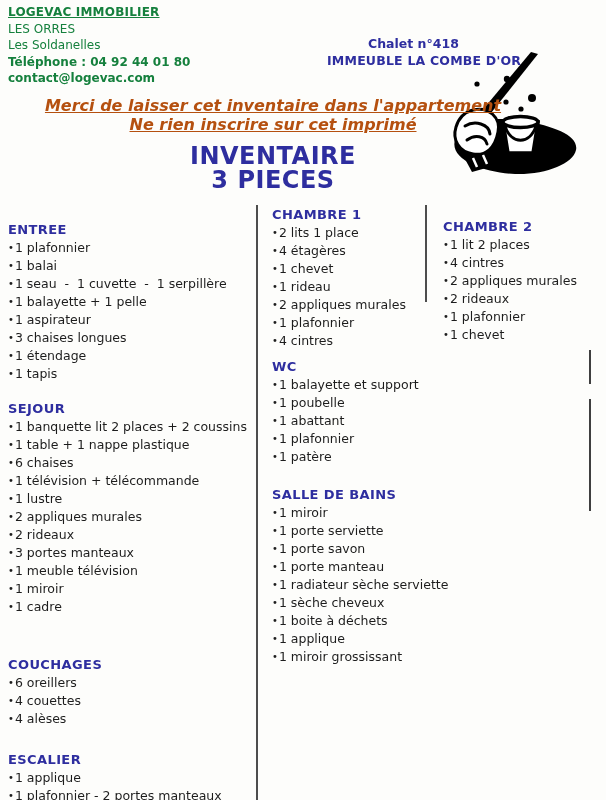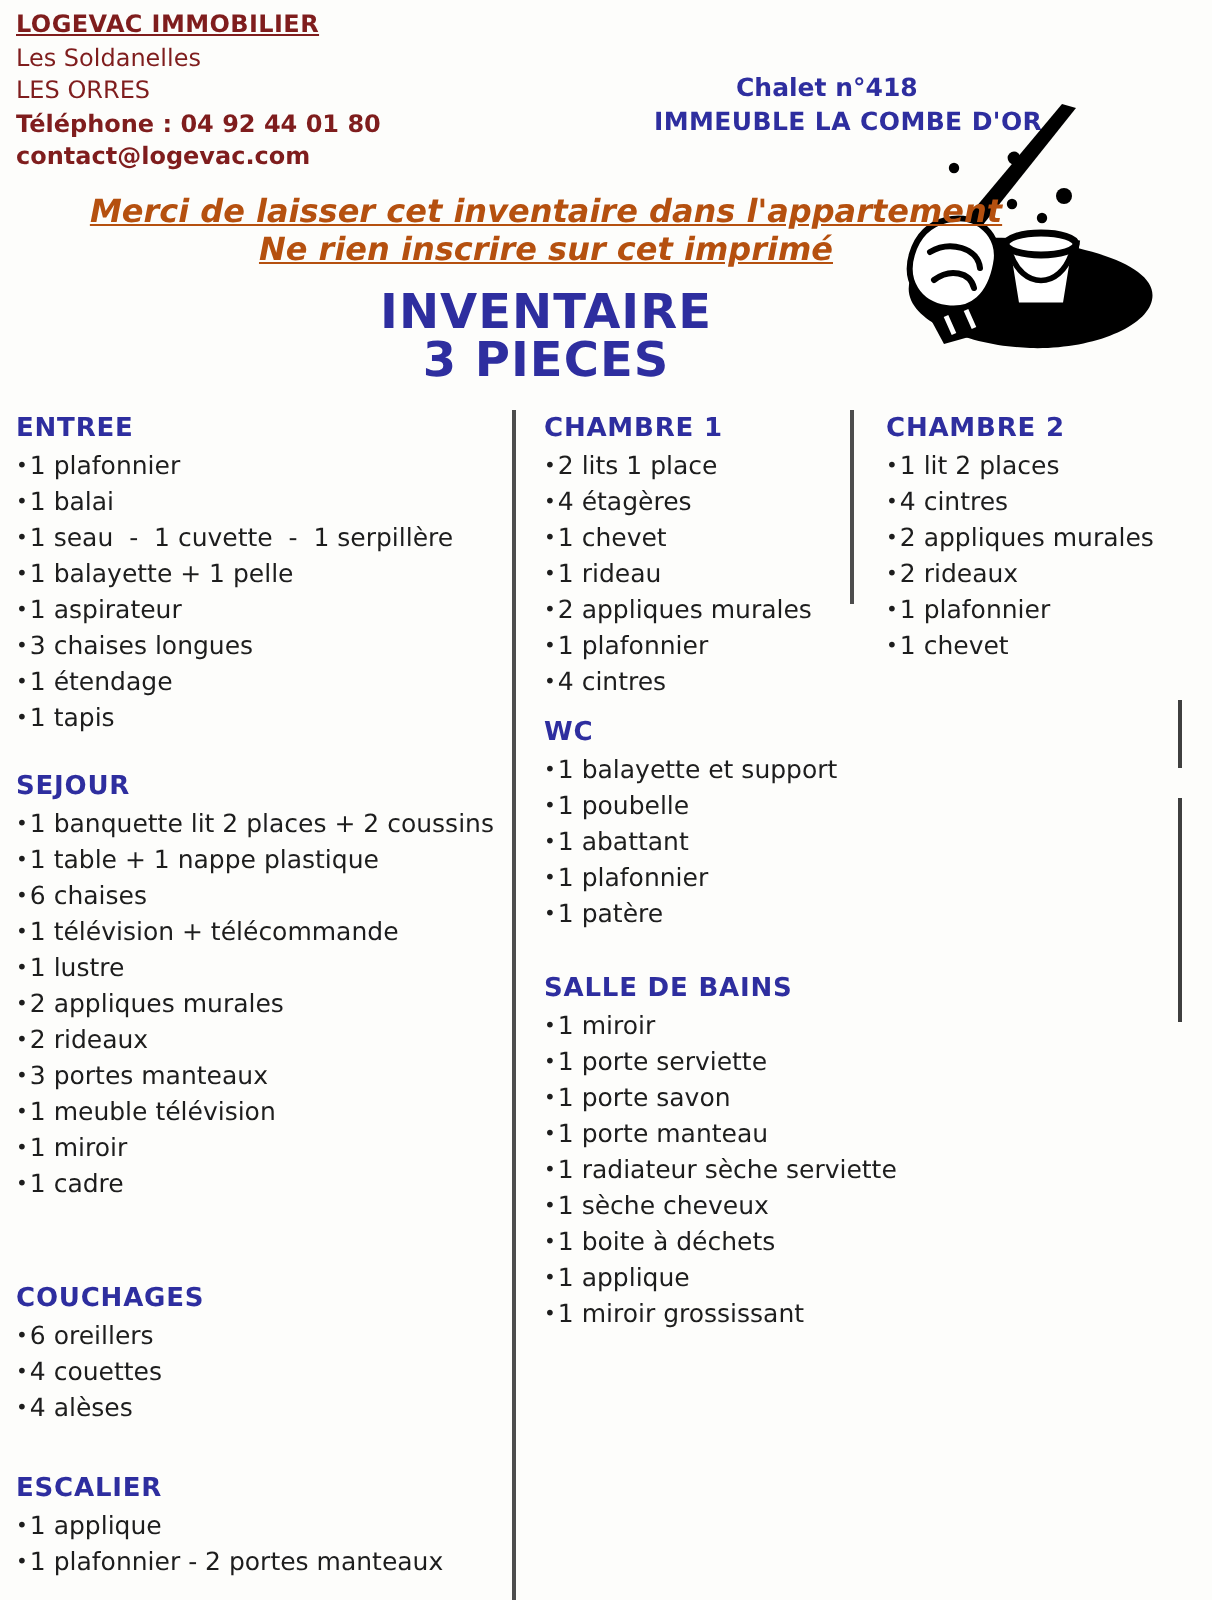--- a/index.html
+++ b/index.html
@@ -4,21 +4,21 @@
 <style>
   html,body { margin:0; padding:0; }
   body {
     width:606px; height:800px; position:relative; overflow:hidden;
     background:#fdfdfb;
     font-family:"DejaVu Sans", sans-serif;
   }
   .page { position:absolute; inset:0; }
 
   
-  .agency { position:absolute; left:8px; top:4px; color:#7f1d1d; font-size:12px; line-height:16.5px; }
+  .agency { position:absolute; left:8px; top:4px; color:#15803d; font-size:12px; line-height:16.5px; }
   .agency-name { font-weight:bold; text-decoration:underline; letter-spacing:.2px; }
   .agency-line { font-weight:normal; }
   .agency-bold { font-weight:bold; }
 
   .building { position:absolute; left:327px; top:6px; color:#2e2e9f; font-size:12.5px; font-weight:bold; letter-spacing:.2px;margin-top:47px; }
   .unit     { position:absolute; left:368px; top:36px; color:#2e2e9f; font-size:12.5px; font-weight:bold;text-align:center; }
 
   .notice { position:absolute; left:0; top:96px; width:546px; text-align:center;
             color:#b5500f; font-size:16px; font-weight:bold; font-style:italic; line-height:19px; }
   .notice div { text-decoration:underline; }
@@ -46,22 +46,22 @@
   .vline-3 { left:589px; top:350px; height:34px; background:#3f3f3f; }
   .vline-4 { left:589px; top:399px; height:112px; background:#3f3f3f; }
 </style>
 </head>
 <body>
 
 <div class="page">
 
   <div class="agency">
     <div class="agency-name">LOGEVAC IMMOBILIER</div>
+    <div class="agency-line">LES ORRES</div>
     <div class="agency-line">Les Soldanelles</div>
-    <div class="agency-line">LES ORRES</div>
     <div class="agency-bold">Téléphone : 04 92 44 01 80</div>
     <div class="agency-bold">contact@logevac.com</div>
   </div>
 
   <div class="building">IMMEUBLE LA COMBE D'OR</div>
   <div class="unit">Chalet n°418</div>
 
   <svg class="clipart" viewBox="0 0 150 132" aria-hidden="true">
 
     <path d="M16,88 C20,70 52,63 84,69 C116,74 140,84 137,98 C134,112 106,123 76,122 C46,121 10,108 16,88 Z" fill="#000"></path>
@@ -91,21 +91,21 @@
     <div>Ne rien inscrire sur cet imprimé</div>
   </div>
 
   <div class="doc-title">
     <div>INVENTAIRE</div>
     <div>3 PIECES</div>
   </div>
 
   <div id="columns">
       <div class="col col-0">
-        <div class="section" style="margin-top: 0px;">
+        <div class="section" style="margin-top: 15px;">
           <div class="section-title">ENTREE</div>
           <div class="item"><span class="bullet">•</span><span>1 plafonnier</span></div>
           <div class="item"><span class="bullet">•</span><span>1 balai</span></div>
           <div class="item"><span class="bullet">•</span><span>1 seau  -  1 cuvette  -  1 serpillère</span></div>
           <div class="item"><span class="bullet">•</span><span>1 balayette + 1 pelle</span></div>
           <div class="item"><span class="bullet">•</span><span>1 aspirateur</span></div>
           <div class="item"><span class="bullet">•</span><span>3 chaises longues</span></div>
           <div class="item"><span class="bullet">•</span><span>1 étendage</span></div>
           <div class="item"><span class="bullet">•</span><span>1 tapis</span></div>
         </div>
@@ -161,21 +161,21 @@
           <div class="item"><span class="bullet">•</span><span>1 porte savon</span></div>
           <div class="item"><span class="bullet">•</span><span>1 porte manteau</span></div>
           <div class="item"><span class="bullet">•</span><span>1 radiateur sèche serviette</span></div>
           <div class="item"><span class="bullet">•</span><span>1 sèche cheveux</span></div>
           <div class="item"><span class="bullet">•</span><span>1 boite à déchets</span></div>
           <div class="item"><span class="bullet">•</span><span>1 applique</span></div>
           <div class="item"><span class="bullet">•</span><span>1 miroir grossissant</span></div>
         </div>
       </div>
       <div class="col col-2">
-        <div class="section" style="margin-top: 0px;">
+        <div class="section" style="margin-top: 12px;">
           <div class="section-title">CHAMBRE 2</div>
           <div class="item"><span class="bullet">•</span><span>1 lit 2 places</span></div>
           <div class="item"><span class="bullet">•</span><span>4 cintres</span></div>
           <div class="item"><span class="bullet">•</span><span>2 appliques murales</span></div>
           <div class="item"><span class="bullet">•</span><span>2 rideaux</span></div>
           <div class="item"><span class="bullet">•</span><span>1 plafonnier</span></div>
           <div class="item"><span class="bullet">•</span><span>1 chevet</span></div>
         </div>
       </div>
     </div>

